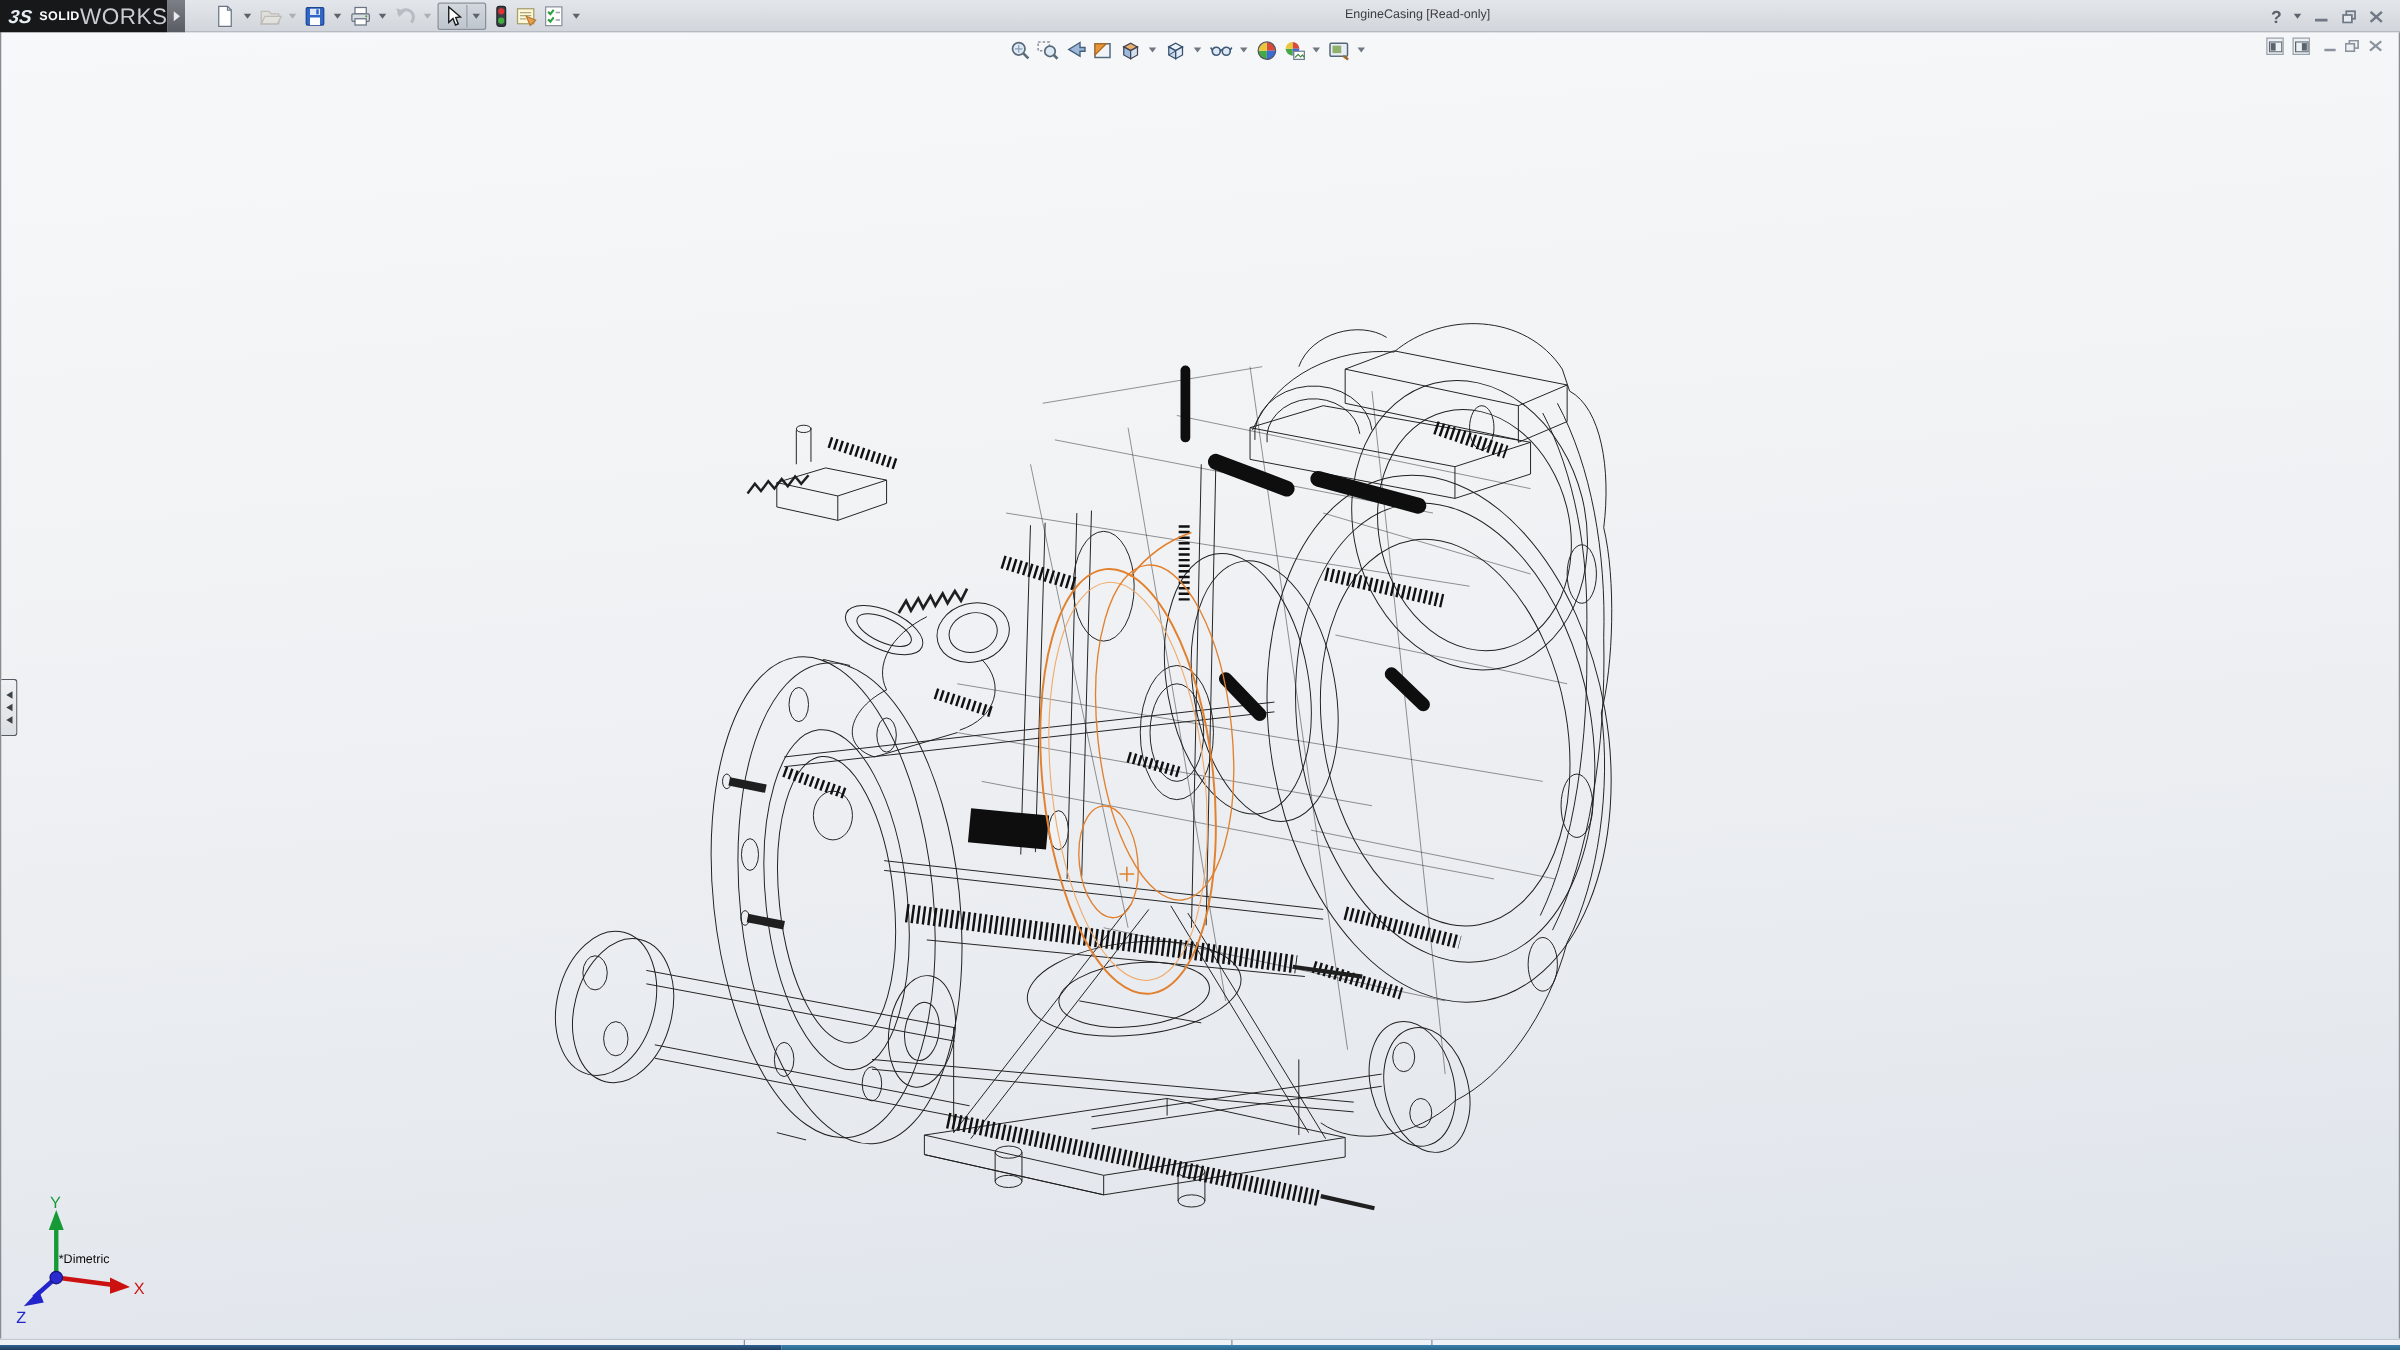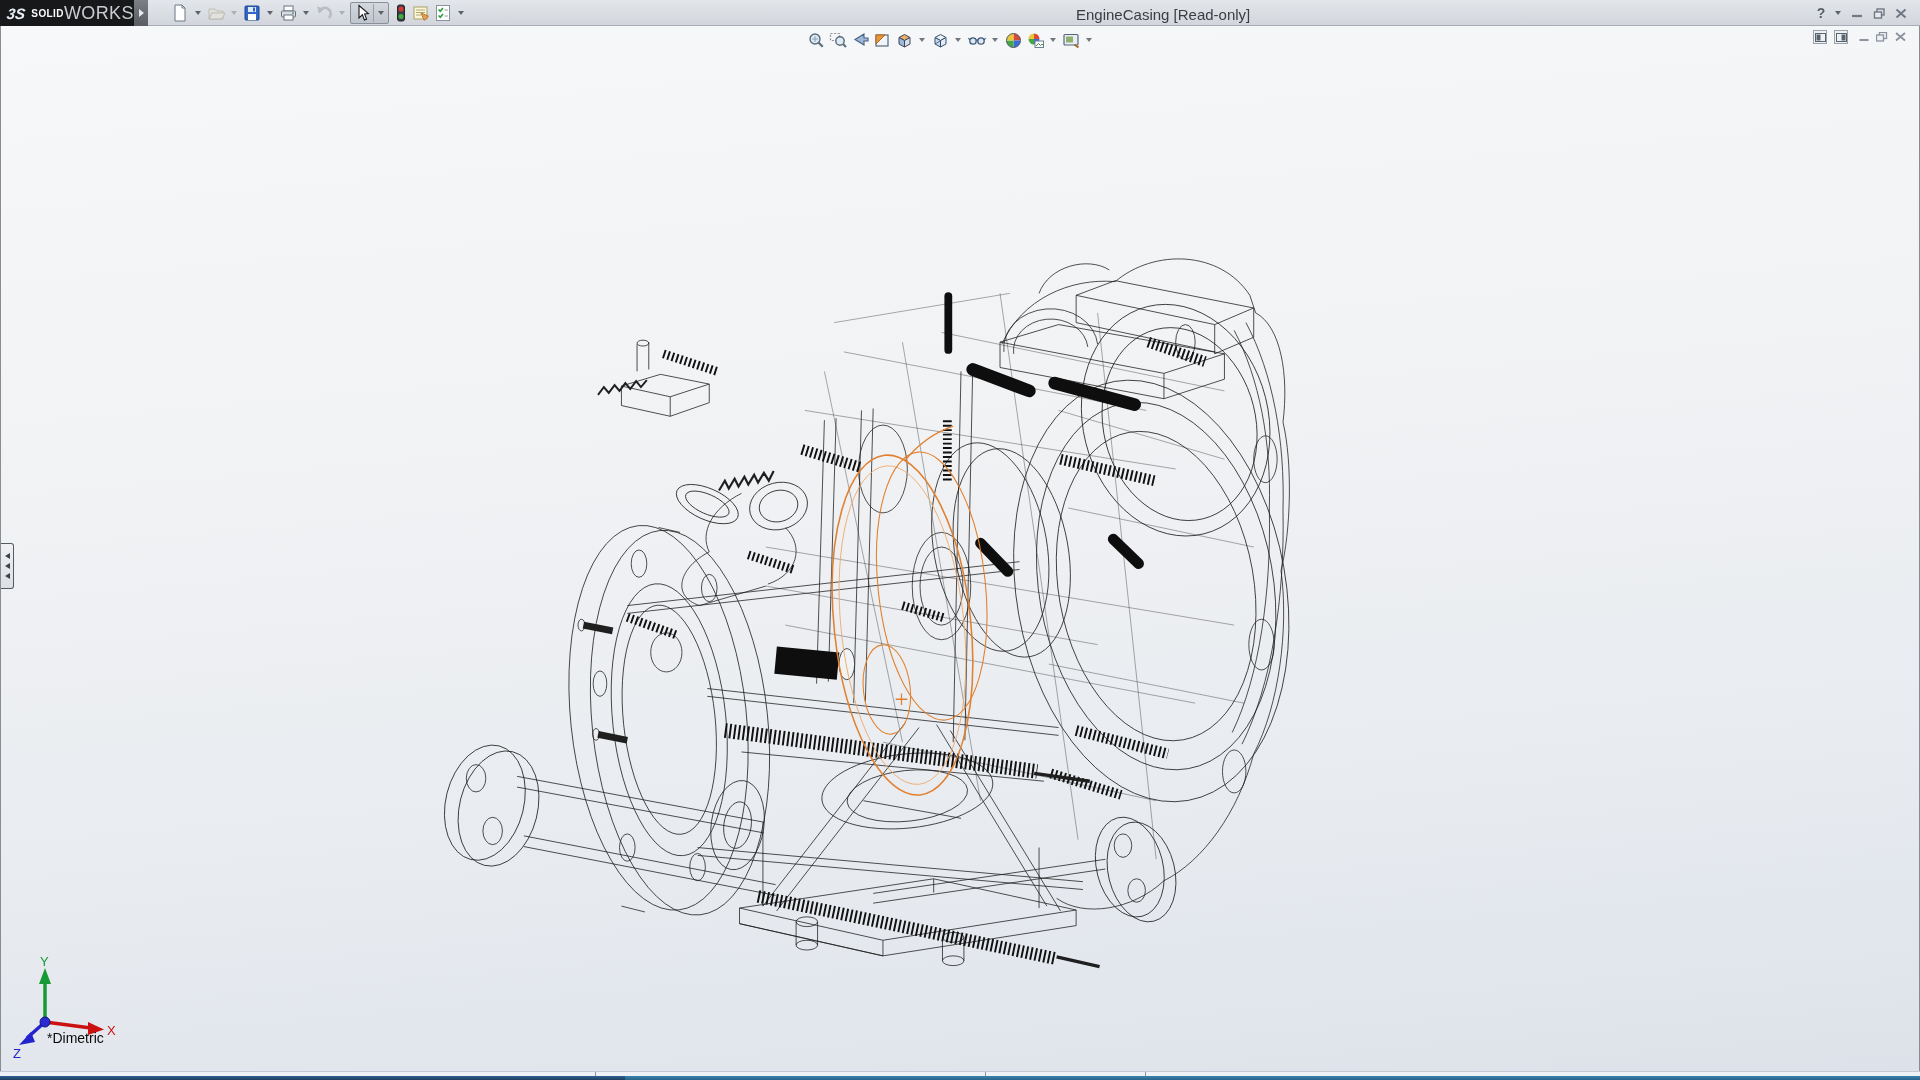--- a/index.html
+++ b/index.html
@@ -12,21 +12,21 @@
     background:linear-gradient(#e3e6ea,#d2d6dc); border-bottom:1px solid #a8adb5; }
   .logo { position:absolute; left:0; top:0; width:134px; height:26px; background:#17181a;
     display:flex; align-items:center; padding-left:7px; color:#fff; }
   .logo .glyph { font-style:italic; font-weight:bold; font-size:15px; transform:skewX(-8deg);
     color:#e8eef5; margin-right:6px; }
   .logo .b { font-weight:bold; font-size:10px; letter-spacing:.4px; color:#fdfdfd;}
   .logo .l { font-weight:normal; font-size:18px; letter-spacing:.4px; color:#c9ccd1;}
   .menu-expand { position:absolute; left:134px; top:0; width:14px; height:26px;
     background:linear-gradient(#7c8086,#595d63); display:flex; align-items:center; justify-content:center; }
   .menu-expand i { width:0;height:0;border-left:5px solid #e8e9eb;border-top:4px solid transparent;border-bottom:4px solid transparent; }
-  .title-text { position:absolute; left:1076px; top:6px; font-size:15px; color:#3a3d42; }
+  .title-text { position:absolute; left:1076px; top:6px; font-size:10px; color:#3a3d42; }
 
   .tb { position:absolute; top:3px; height:20px; display:flex; align-items:center; }
   .tbtn { display:flex; align-items:center; margin-right:2px; }
   .tbtn svg { display:block; }
   .dd { width:0; height:0; border-left:3.5px solid transparent; border-right:3.5px solid transparent;
     border-top:4px solid #5c636c; margin:0 5px 0 3px; }
   .dd.dis { border-top-color:#aab0b8; }
   .dis-ico { opacity:.45; }
   .sel-box { display:flex; align-items:center; background:linear-gradient(#d3d8de,#bfc5cd);
     border:1px solid #8a909a; border-radius:2px; height:22px; padding:0 2px; margin-right:4px;}
@@ -49,21 +49,21 @@
   .doc-ctrls { position:absolute; right:10px; top:4px; display:flex; align-items:center; }
   .pane-btn { width:14px; height:14px; border:1px solid #9aa2ac; background:#eef1f4;
     display:flex; align-items:center; justify-content:center; margin-right:7px; }
   .doc-win { display:flex; align-items:center; justify-content:center; width:18px; height:14px; }
 
   .collapsed-tab { position:absolute; left:0; top:517px; width:13px; height:46px;
     background:linear-gradient(#f0f1f3,#dcdfe3); border:1px solid #555a61; border-left:none;
     border-radius:0 3px 3px 0; display:flex; flex-direction:column; align-items:center; justify-content:center; gap:4px;}
   .collapsed-tab i { width:0;height:0;border-right:5px solid #3c424a;border-top:3.5px solid transparent;border-bottom:3.5px solid transparent;}
 
-  .view-label { position:absolute; left:46px; top:1004px; font-size:14px; color:#0a0a0a; }
+  .view-label { position:absolute; left:46px; top:976px; font-size:10px; color:#0a0a0a; }
 
   .triad { position:absolute; left:10px; top:930px; }
 
   
   .statusbar { position:absolute; left:0; top:1071px; width:1920px; height:9px;
     background:#eef1f5; border-top:1px solid #c2c9d4; }
   .statusbar .cellline { position:absolute; top:0; width:1px; height:4px; background:#8894a6; }
   .statusbar .navy { position:absolute; left:0; top:4px; width:625px; height:5px; background:linear-gradient(#2f5f93,#1d3550); }
   .statusbar .teal { position:absolute; left:625px; top:4px; width:1295px; height:5px; background:linear-gradient(#3b82ad,#235b80); }
 

